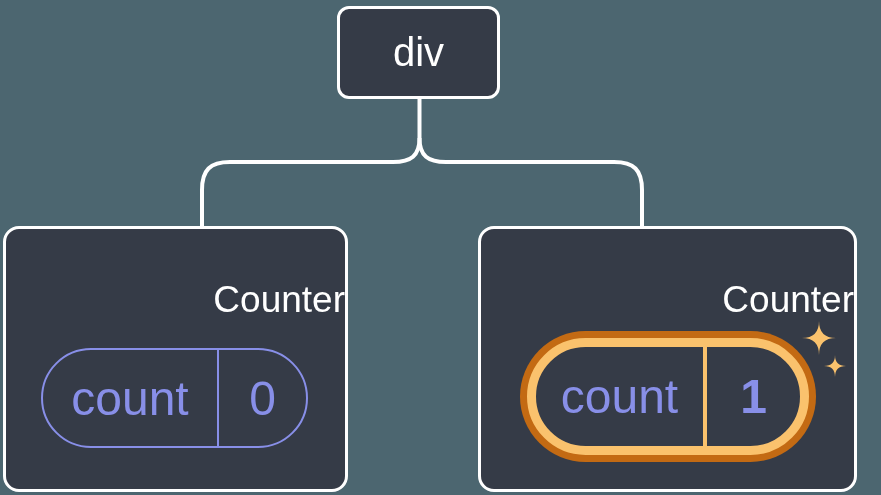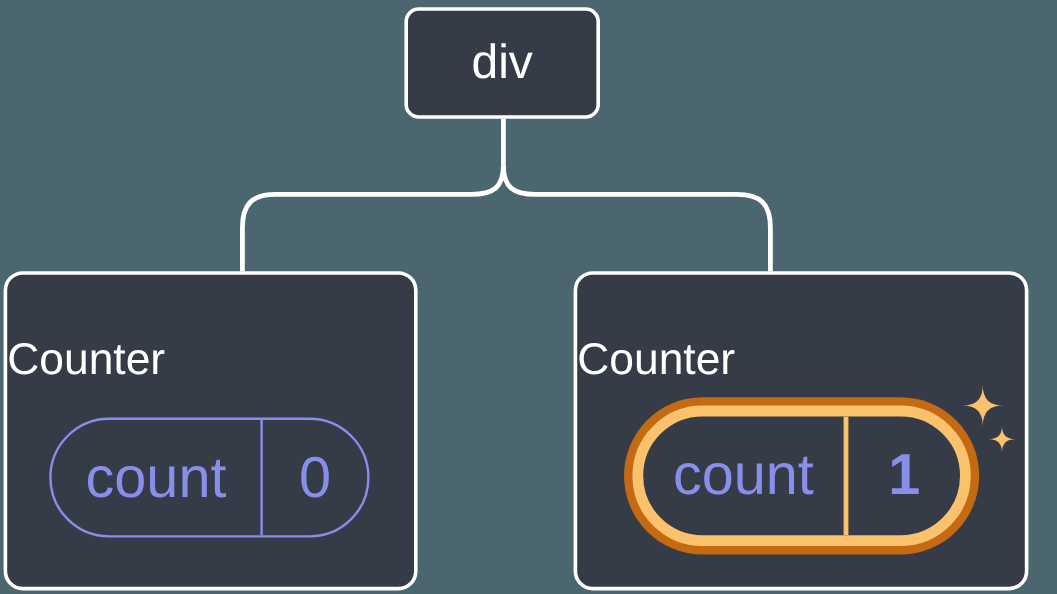--- a/index.html
+++ b/index.html
@@ -47,21 +47,21 @@
     border: 3px solid var(--line);
     border-radius: 16px;
     box-sizing: border-box;
   }
   .card-left  { left: 3px;   width: 345px; }
   .card-right { left: 478px; width: 379px; }
   .card-title {
     position: absolute;
     top: 52px; left: 0;
     width: 100%;
-    text-align: left;
+    text-align: right;
     color: var(--text);
     font-size: 37px;
     line-height: 37px;
   }
   .pill {
     display: flex;
     border-radius: 999px;
     box-sizing: border-box;
     overflow: hidden;
     justify-content: flex-end;

